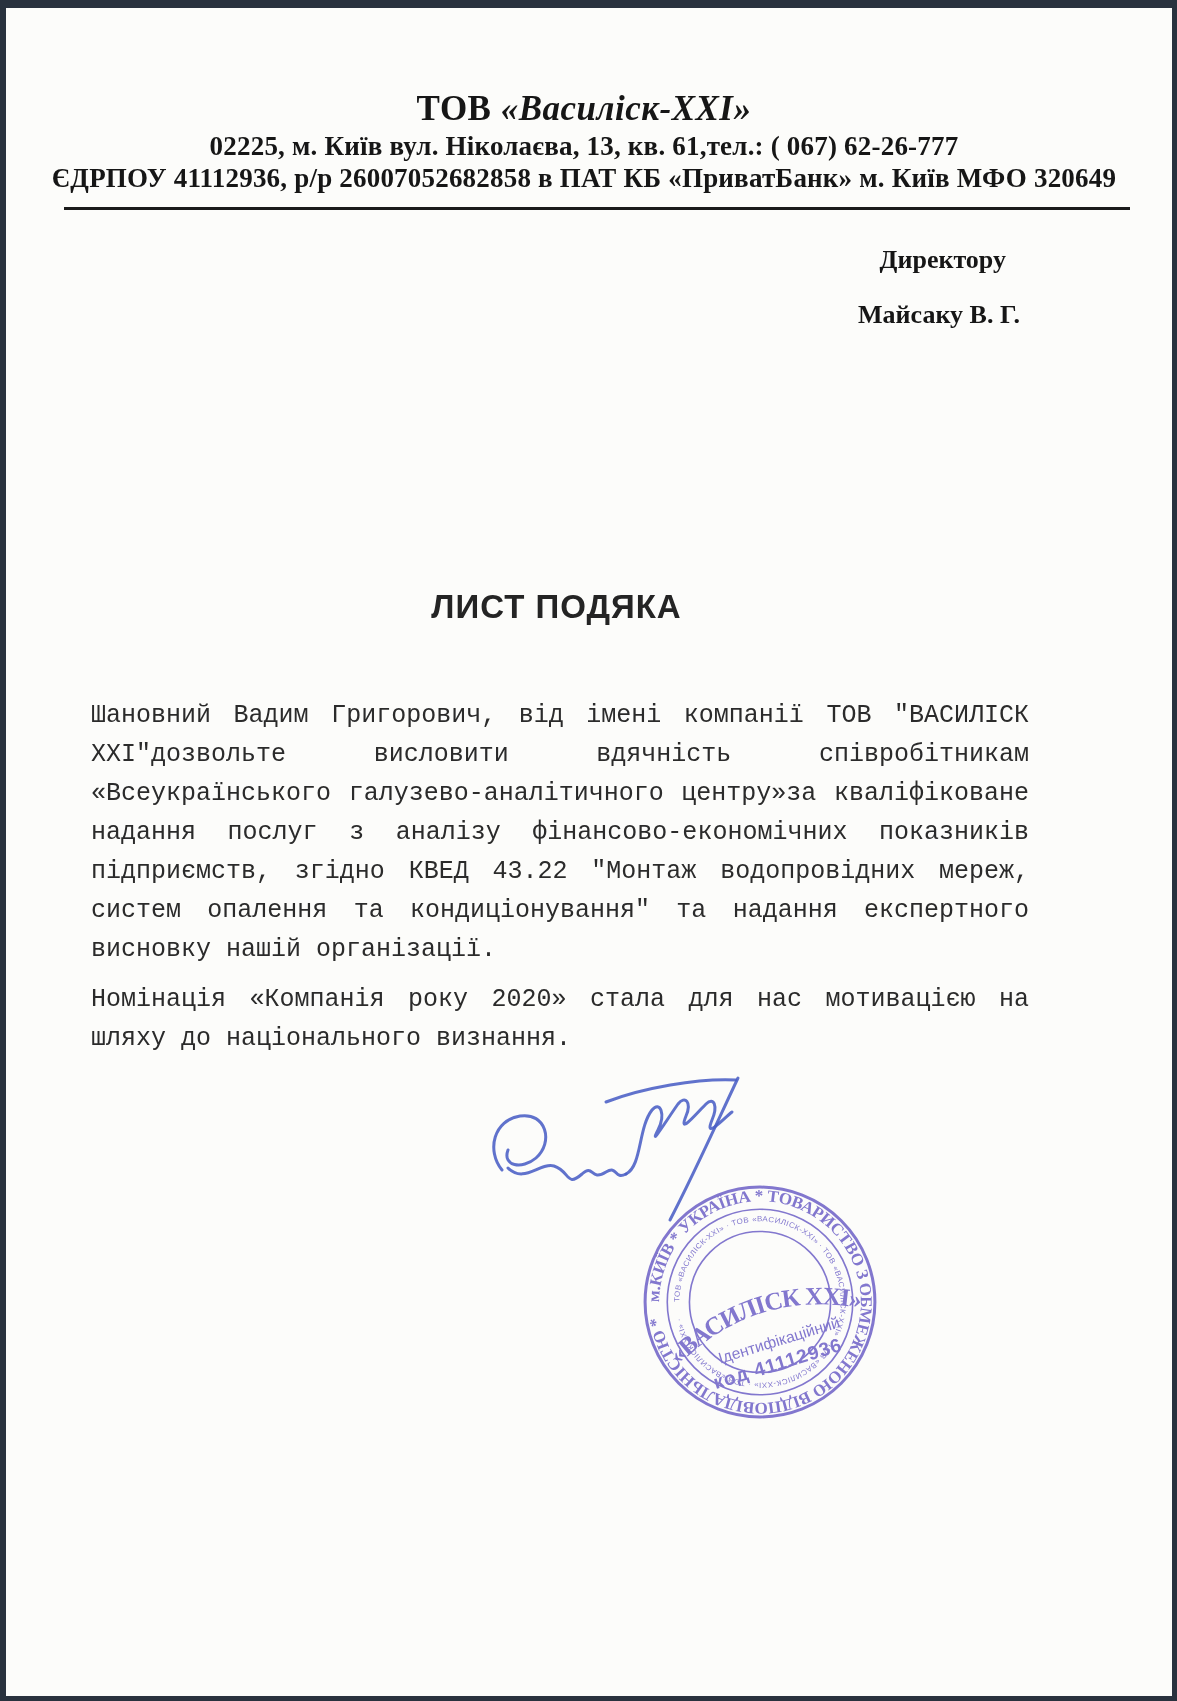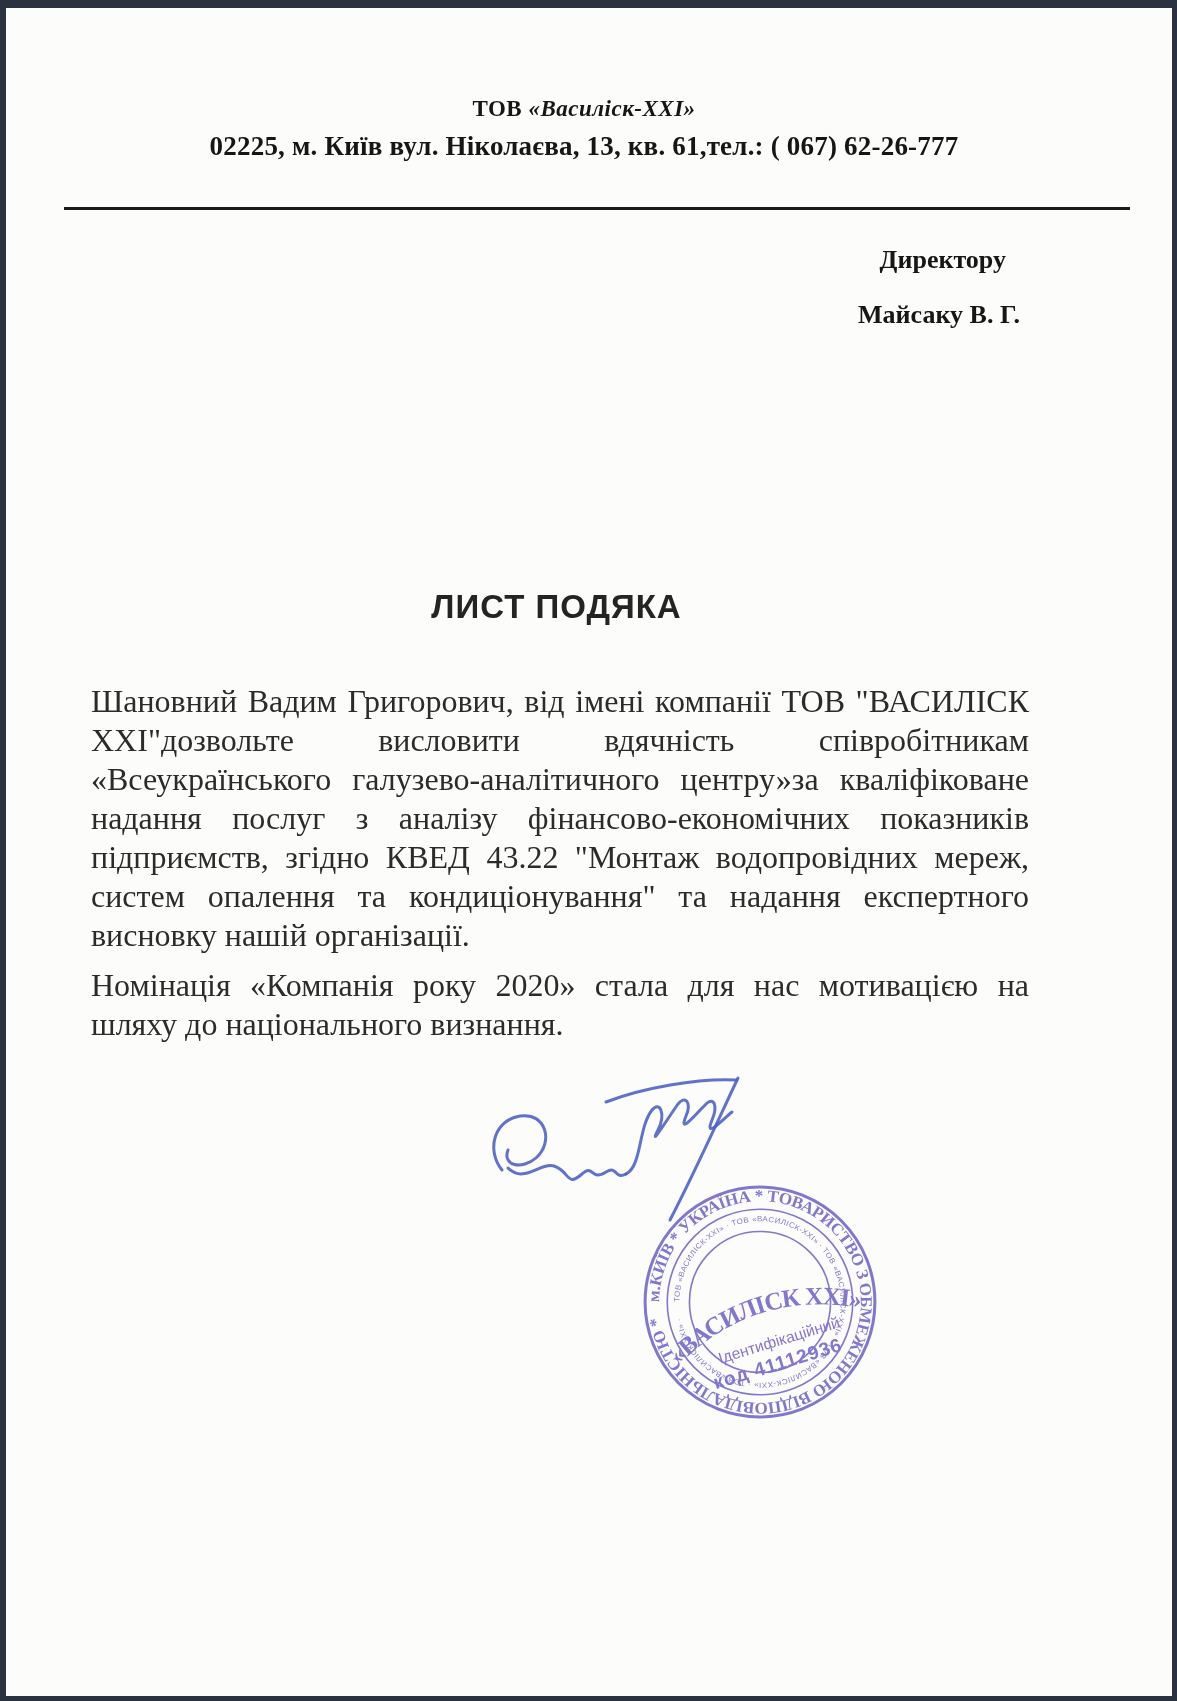--- a/index.html
+++ b/index.html
@@ -15,44 +15,44 @@
   body{width:1177px;height:1701px;background:var(--frame);position:relative;overflow:hidden;}
   .paper{
     position:absolute;left:6px;top:8px;width:1166px;height:1688px;
     background:var(--paper);
   }
   
   .letterhead{
     position:absolute;top:80px;left:0;right:10px;text-align:center;color:var(--ink);
     font-family:"Liberation Serif","DejaVu Serif",serif;font-weight:bold;
   }
-  .company-name{font-size:23px;line-height:42px;letter-spacing:.5px;}
+  .company-name{font-size:35px;line-height:42px;letter-spacing:.5px;}
   .company-name .nm{font-style:italic;}
   .letterhead-line{font-size:27px;line-height:32px;letter-spacing:.2px;}
   .letterhead-rule{
     position:absolute;top:199px;left:58px;right:42px;height:3px;background:var(--rule);
   }
   
   .addressee{
     position:absolute;top:238px;left:0;right:152px;text-align:right;color:var(--ink);
     font-family:"Liberation Serif","DejaVu Serif",serif;font-weight:bold;font-size:26px;
   }
   .addressee div{margin-bottom:27px;line-height:28px;}
   .addressee .role{padding-right:14px;}
   
   .letter-title{
     position:absolute;top:580px;left:85px;right:150px;text-align:center;
     font-family:"Liberation Sans","DejaVu Sans",sans-serif;font-weight:bold;
     font-size:33px;letter-spacing:1px;color:#242424;
   }
   
   .letter-body{
-    position:absolute;top:674px;left:85px;right:143px;
-    font-family:Liberation Serif, serif;
-    font-size:32px;line-height:39px;color:var(--body-ink);
+    position:absolute;top:688px;left:85px;right:143px;
+    font-family:Liberation Mono, monospace;
+    font-size:25px;line-height:39px;color:var(--body-ink);
     text-align:justify;
   }
   .letter-body p + p{margin-top:11px;}
   
   .signoff{
     position:absolute;top:1062px;left:0;right:160px;text-align:right;
     font-family:"Liberation Sans","DejaVu Sans",sans-serif;
     font-size:26px;color:var(--body-ink);
   }
   .signoff div{margin-bottom:27px;line-height:28px;}
@@ -69,20 +69,21 @@
   .stamp-id-code{font-family:"Liberation Sans","DejaVu Sans",sans-serif;font-weight:bold;font-size:19px;text-anchor:middle;letter-spacing:1px;}
 </style>
 </head>
 <body>
 
 <div class="paper">
 
   <div class="letterhead">
     <div class="company-name"><span>ТОВ </span><span class="nm">«Василіск-XXI»</span></div>
     <div class="letterhead-line">02225, м. Київ вул. Ніколаєва, 13, кв. 61,тел.: ( 067) 62-26-777</div>
+    <div class="letterhead-line">ЄДРПОУ 41112936, р/р 26007052682858 в ПАТ КБ «ПриватБанк» м. Київ МФО 320649</div>
   </div>
   <div class="letterhead-rule"></div>
 
   <div class="addressee">
     <div class="role">Директору</div>
     <div>Майсаку В. Г.</div>
   </div>
 
   <div class="letter-title">ЛИСТ ПОДЯКА</div>
 

